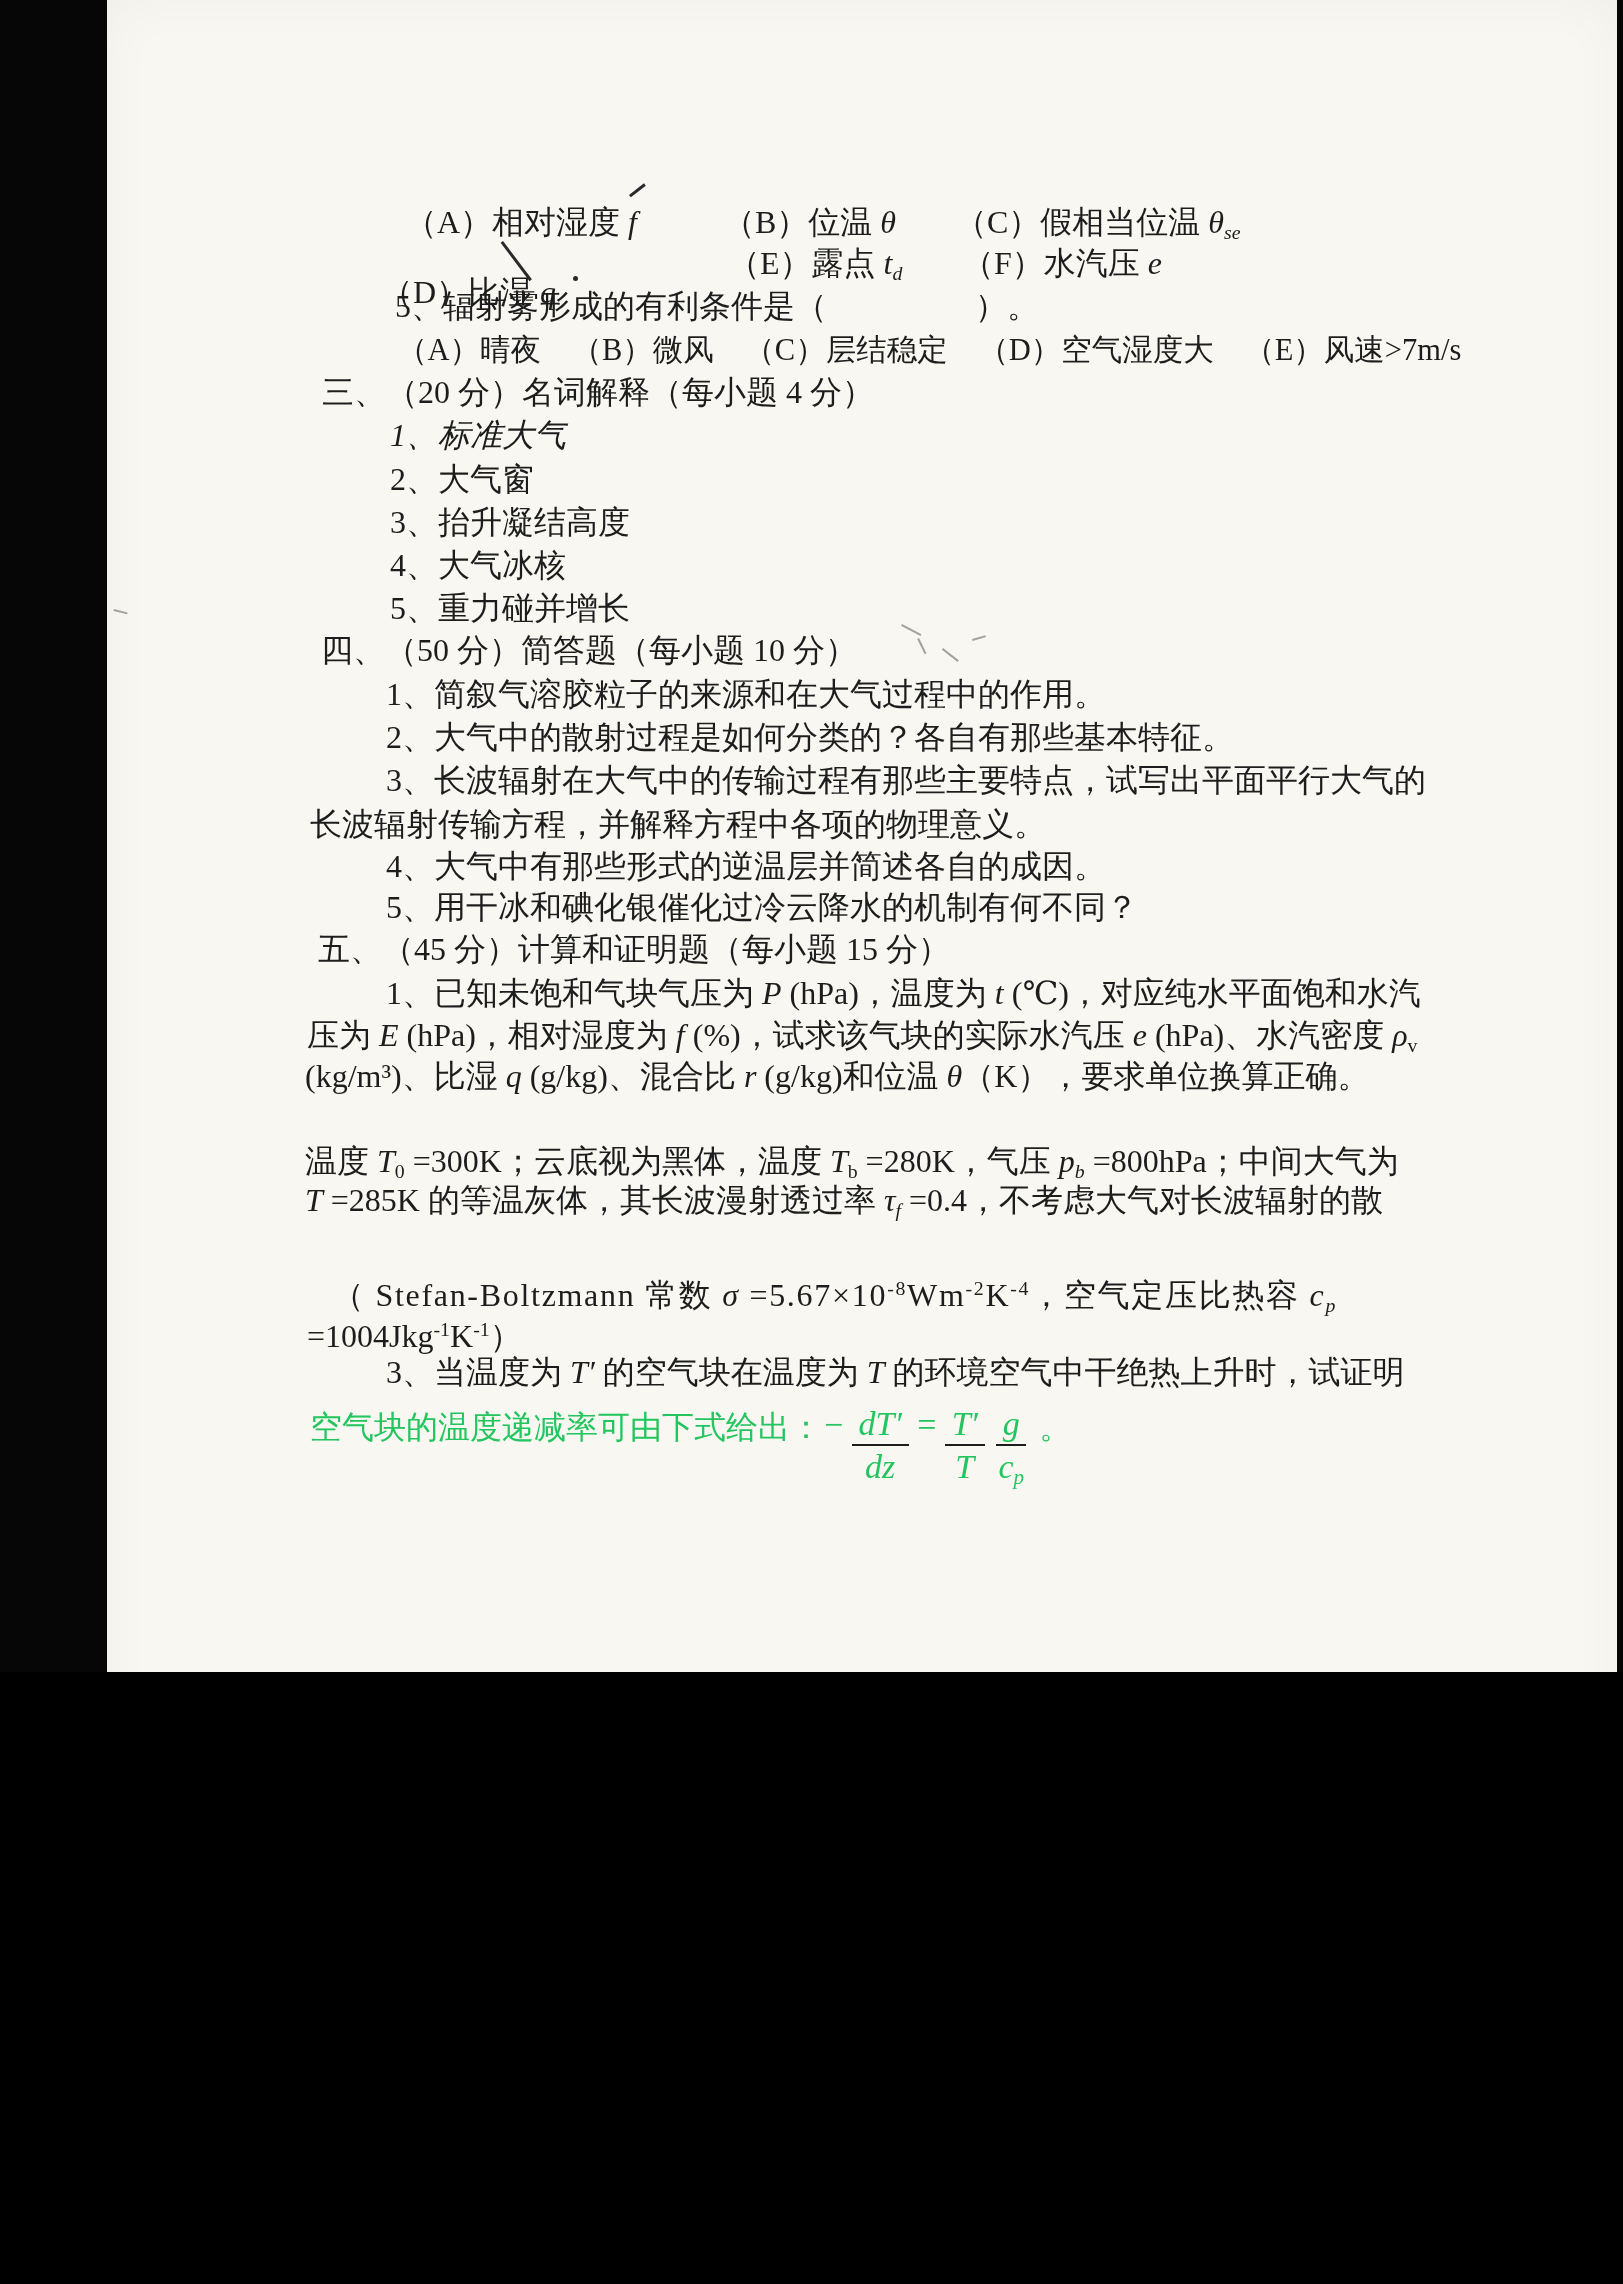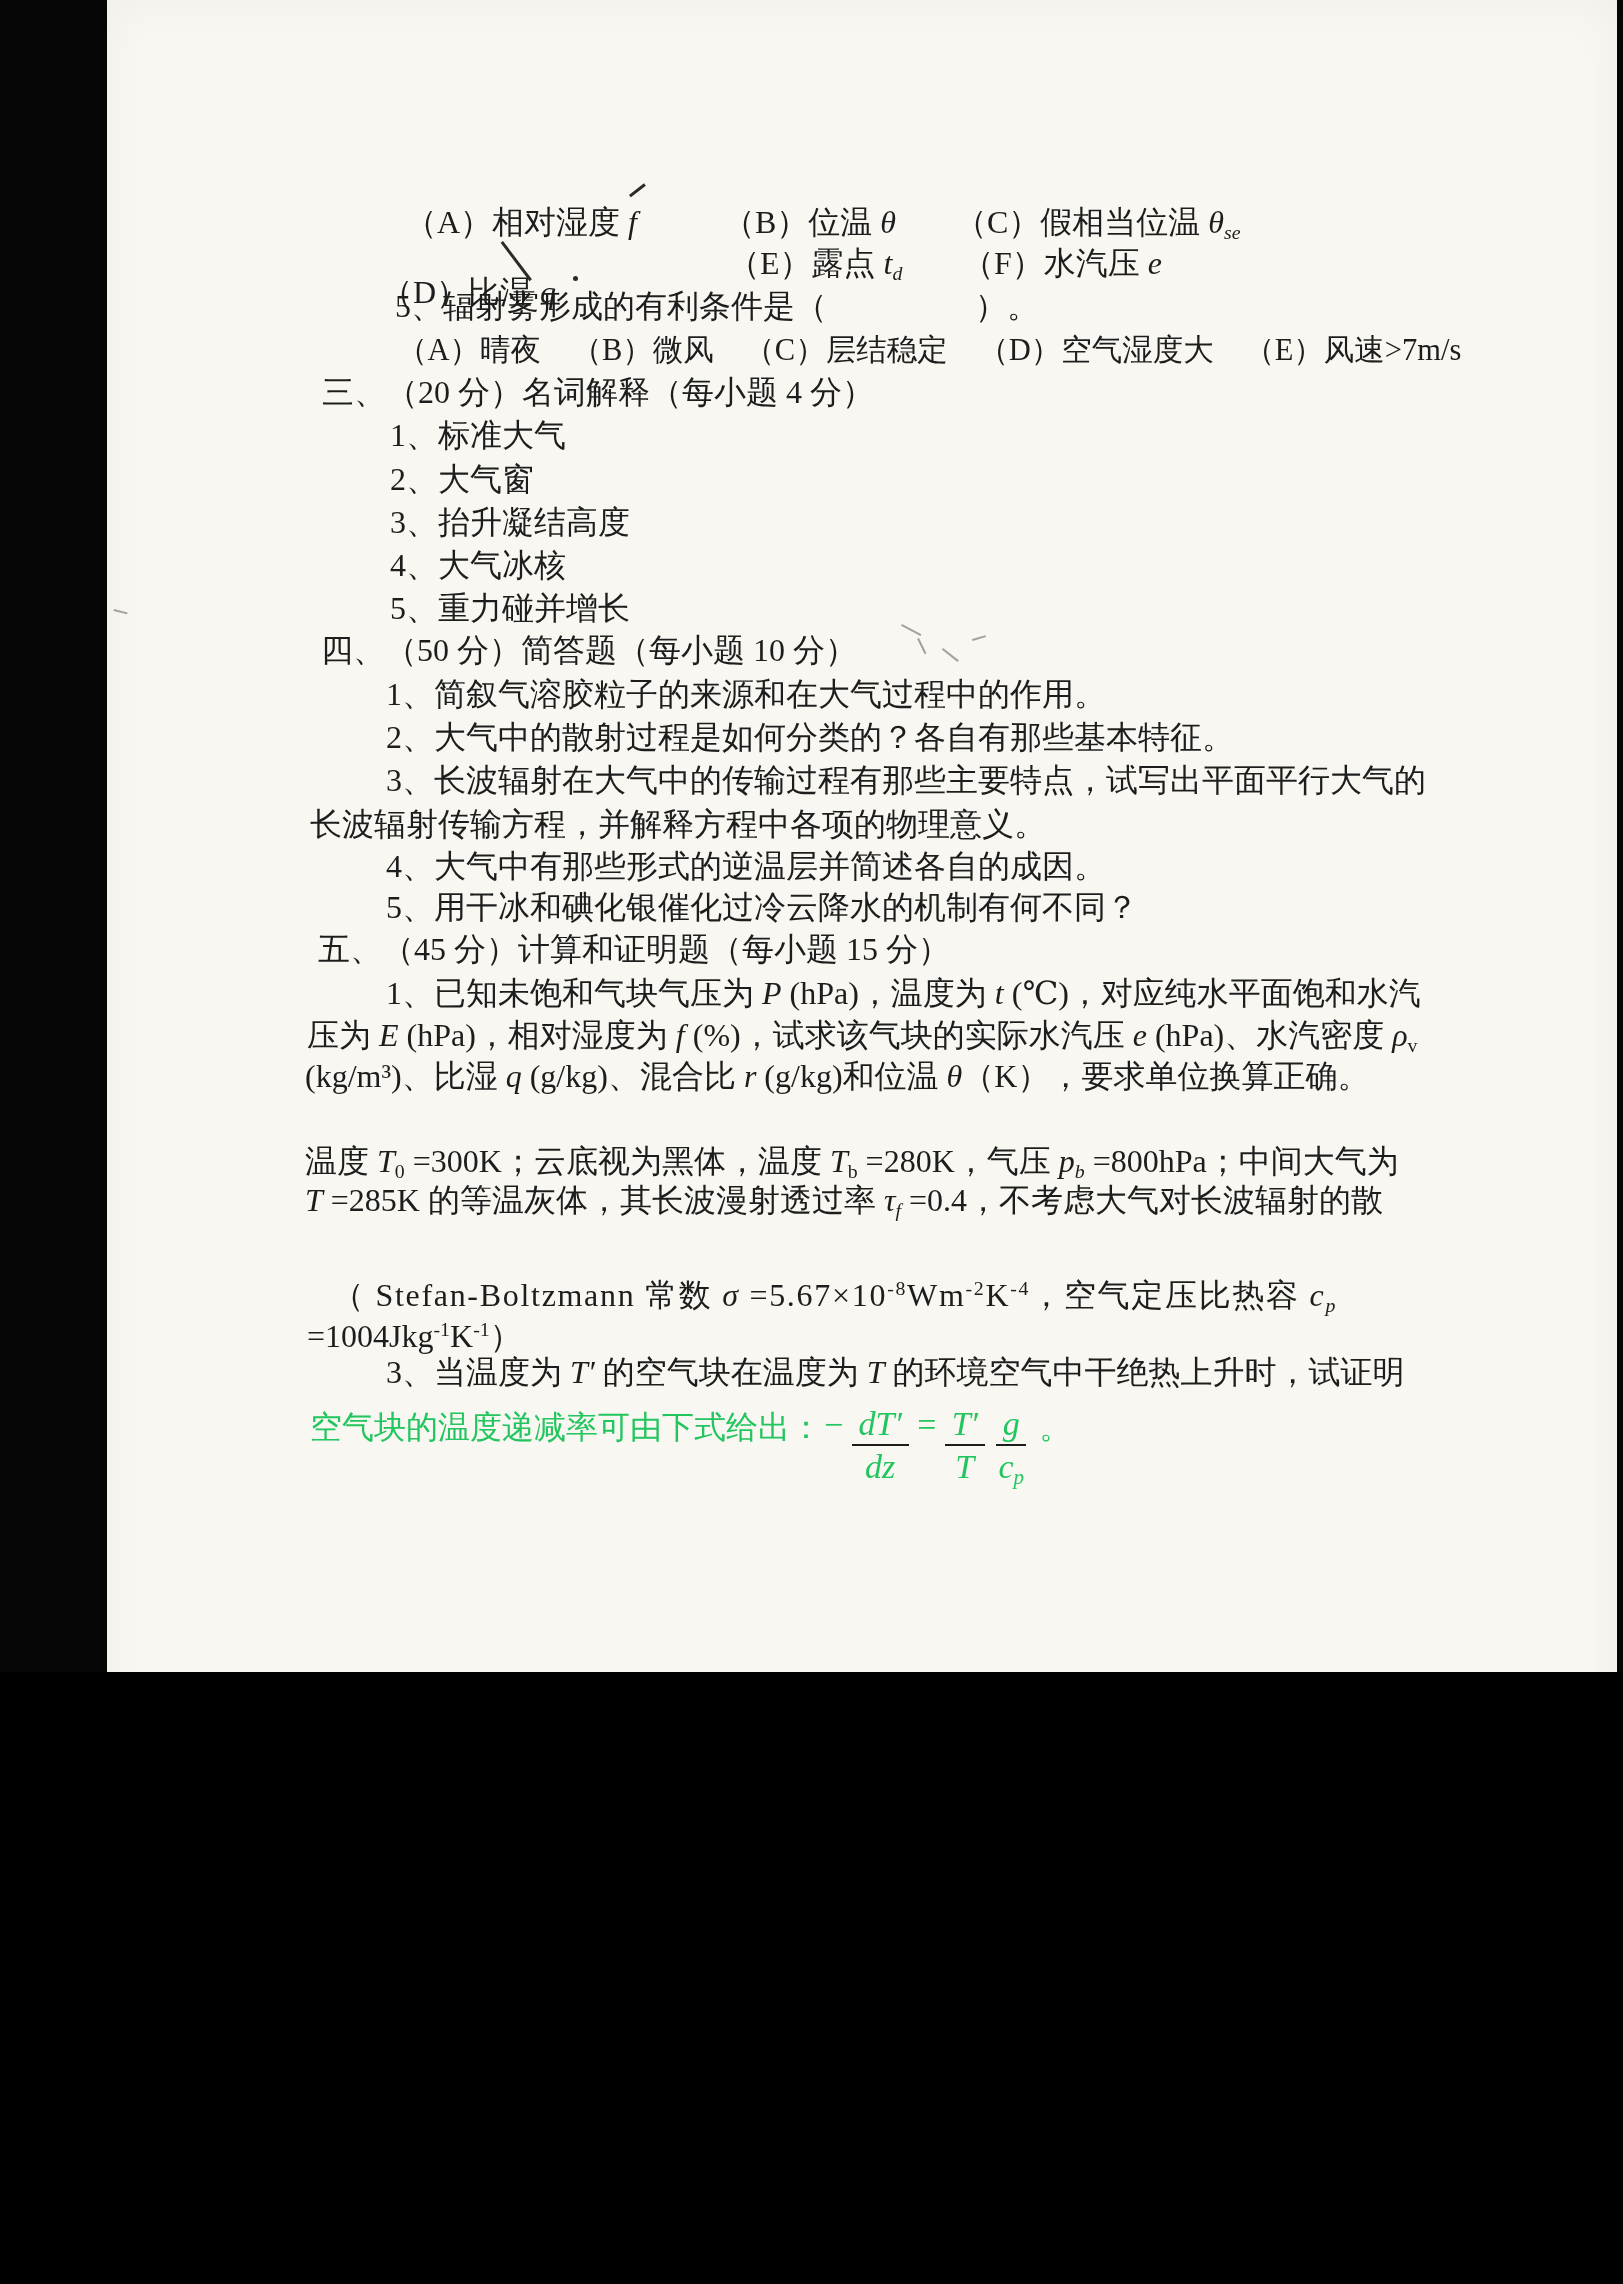--- a/index.html
+++ b/index.html
@@ -40,21 +40,21 @@
 
   <div class="ln" style="left:381px;top:245px;margin-top:29px;">（D）比湿 <span class="s-i">q</span></div>
   <div class="ln" style="left:728px;top:245px;">（E）露点 <span class="s-i">t</span><span class="s-isub">d</span></div>
   <div class="ln" style="left:962px;top:245px;">（F）水汽压 <span class="s-i">e</span></div>
 
   <div class="ln" style="left:395px;top:288px;">5、辐射雾形成的有利条件是（</div>
   <div class="ln" style="left:975px;top:288px;">）。</div>
   <div class="ln sm" style="left:397px;top:332px;">（A）晴夜　（B）微风　（C）层结稳定　（D）空气湿度大　（E）风速&gt;7m/s</div>
 
   <div class="ln" style="left:322px;top:374px;">三、（20 分）名词解释（每小题 4 分）</div>
-  <div class="ln" style="left:390px;top:417px;">1、标准大气</div>
+  <div class="ln" style="left:390px;top:417px;font-style:italic;">1、标准大气</div>
   <div class="ln" style="left:390px;top:461px;">2、大气窗</div>
   <div class="ln" style="left:390px;top:504px;">3、抬升凝结高度</div>
   <div class="ln" style="left:390px;top:547px;">4、大气冰核</div>
   <div class="ln" style="left:390px;top:590px;">5、重力碰并增长</div>
 
   <div class="ln" style="left:321px;top:632px;">四、（50 分）简答题（每小题 10 分）</div>
   <div class="ln" style="left:386px;top:676px;">1、简叙气溶胶粒子的来源和在大气过程中的作用。</div>
   <div class="ln" style="left:386px;top:719px;">2、大气中的散射过程是如何分类的？各自有那些基本特征。</div>
   <div class="ln" style="left:386px;top:762px;">3、长波辐射在大气中的传输过程有那些主要特点，试写出平面平行大气的</div>
   <div class="ln" style="left:310px;top:806px;">长波辐射传输方程，并解释方程中各项的物理意义。</div>

